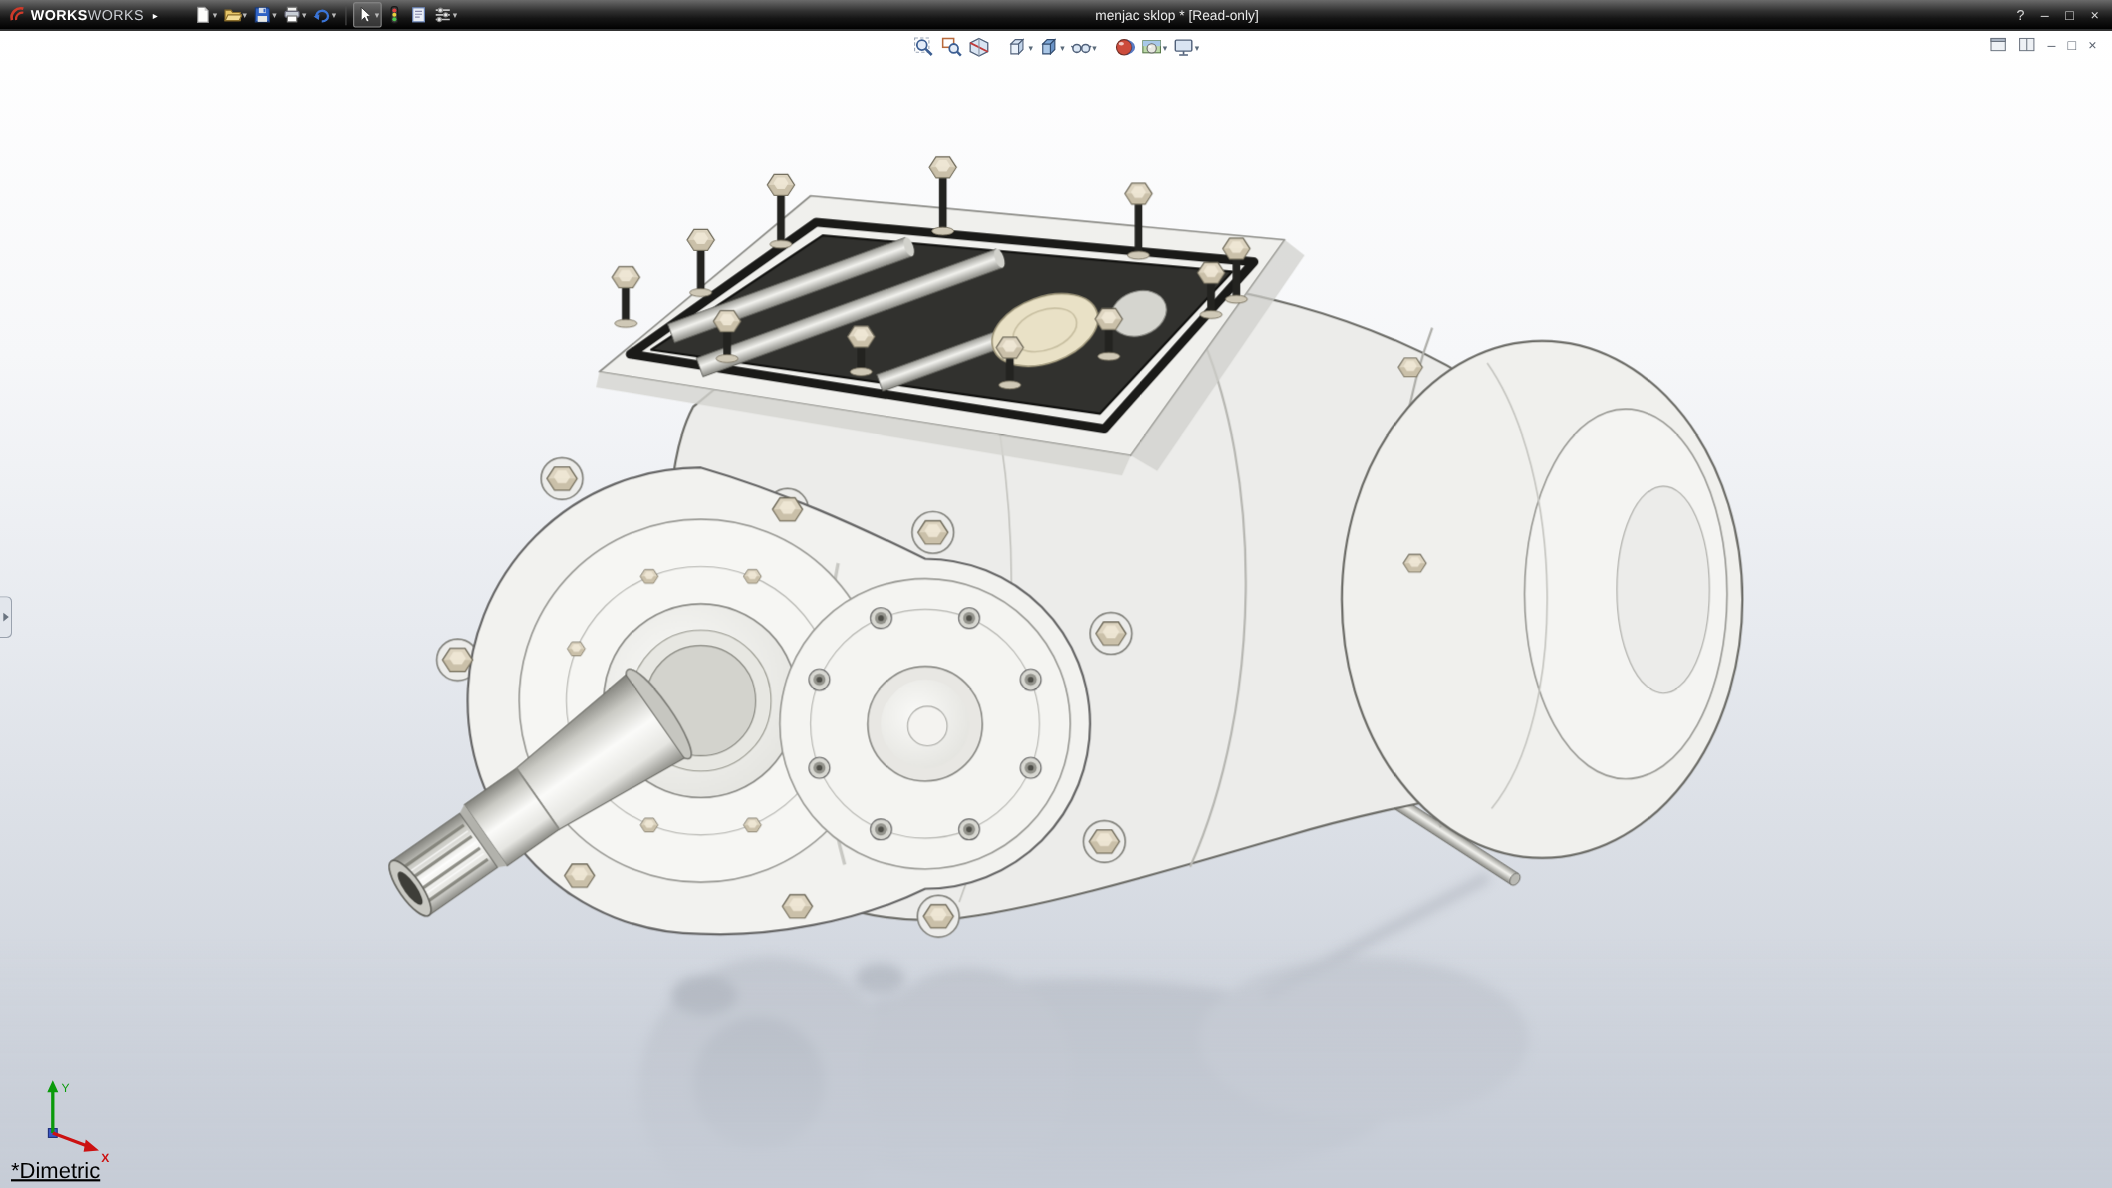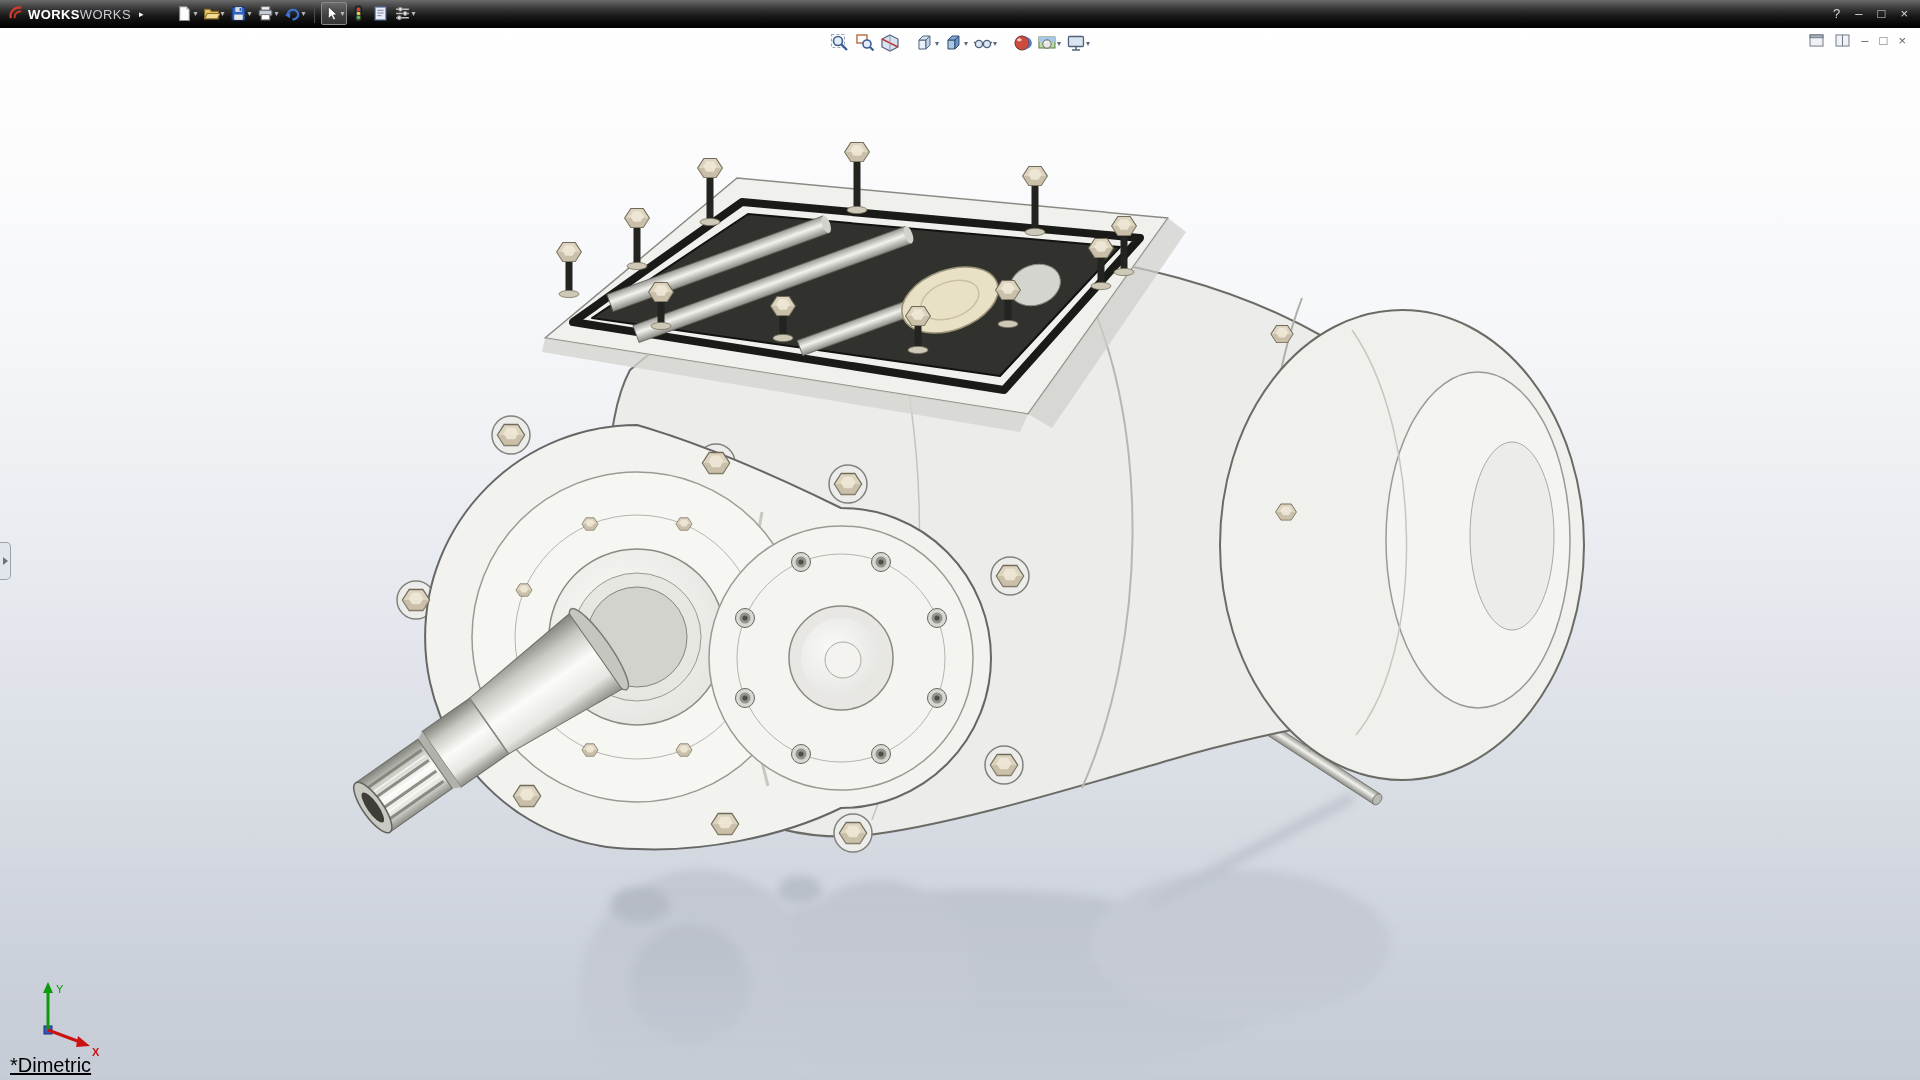--- a/index.html
+++ b/index.html
@@ -397,20 +397,21 @@
             <line x1="2" y1="12" x2="14" y2="12"></line>
           </g>
           <circle cx="6" cy="4" r="1.8" fill="#e8e8e8" stroke="#888"></circle>
           <circle cx="10.5" cy="8" r="1.8" fill="#e8e8e8" stroke="#888"></circle>
           <circle cx="5" cy="12" r="1.8" fill="#e8e8e8" stroke="#888"></circle>
         </svg>
       <span class="dd">▾</span>
     </button>
   </div>
 
+  <div class="title">menjac sklop * [Read-only]</div>
 
   <div class="winctl">
     <span class="wbtn">?</span>
     <span class="wbtn">–</span>
     <span class="wbtn">□</span>
     <span class="wbtn">×</span>
   </div>
 </div>
 
 <div class="headsup">

